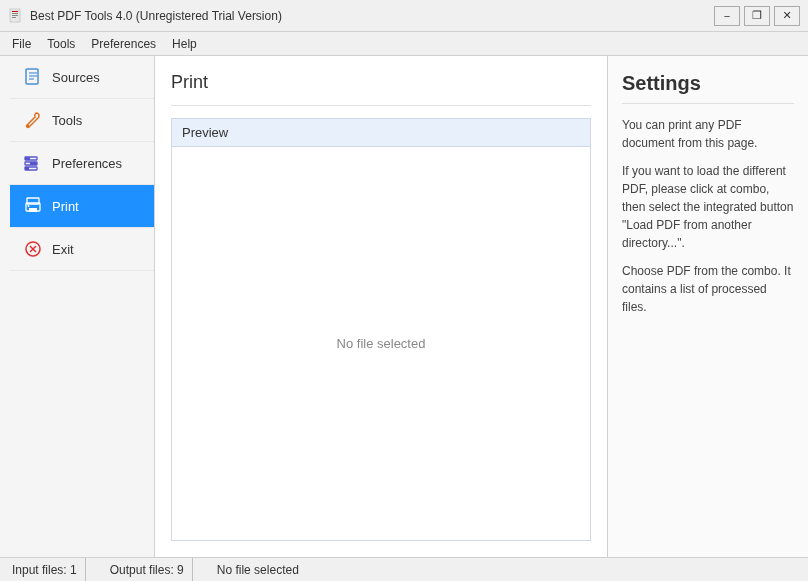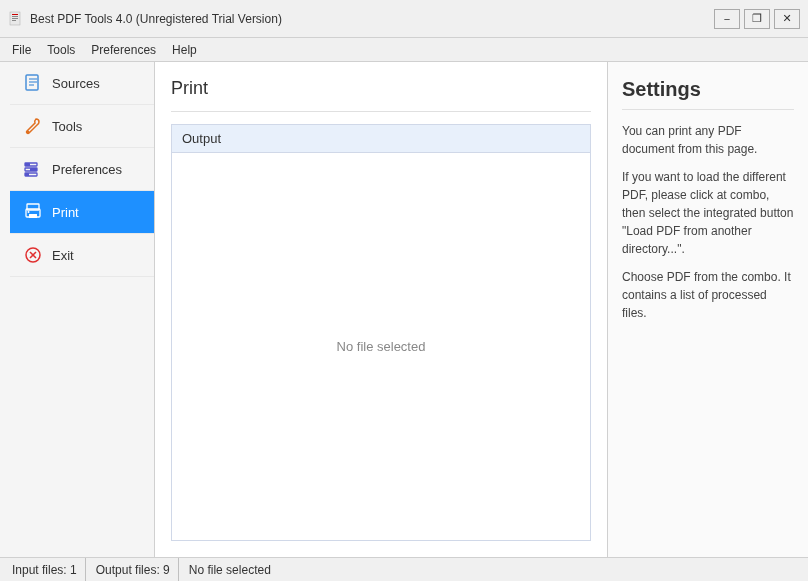--- a/index.html
+++ b/index.html
@@ -10,21 +10,21 @@
       width: 808px;
       height: 581px;
       overflow: hidden;
       display: flex;
       flex-direction: column;
     }
 
     
     .title-bar {
       background: #f0f0f0;
-      height: 38px;
+      height: 32px;
       display: flex;
       align-items: center;
       padding: 0 8px;
       border-bottom: 1px solid #d0d0d0;
       user-select: none;
     }
     .title-bar-icon {
       width: 16px;
       height: 16px;
       margin-right: 6px;
@@ -212,21 +212,21 @@
     
     .status-bar {
       height: 24px;
       background: #f0f0f0;
       border-top: 1px solid #d0d0d0;
       display: flex;
       align-items: center;
       padding: 0 8px;
       font-size: 12px;
       color: #333;
-      gap: 2px;
+      gap: 16px;
     }
     .status-segment {
       padding: 0 8px;
       border-right: 1px solid #c0c0c0;
       height: 100%;
       display: flex;
       align-items: center;
     }
     .status-segment:first-child {
       padding-left: 4px;
@@ -333,21 +333,21 @@
       </div>
       <span>Exit</span>
     </div>
   </div>
 
   <div class="content">
     <h1 class="content-title">Print</h1>
     <hr class="separator">
 
 
-    <div class="preview-header">Output</div>
+    <div class="preview-header">Preview</div>
     <div class="preview-content">
       <span>No file selected</span>
     </div>
   </div>
 
   <div class="right-panel">
     <h2 class="settings-title">Settings</h2>
     <hr class="settings-separator">
     <div class="settings-text">
       <p>You can print any PDF document from this page.</p>

